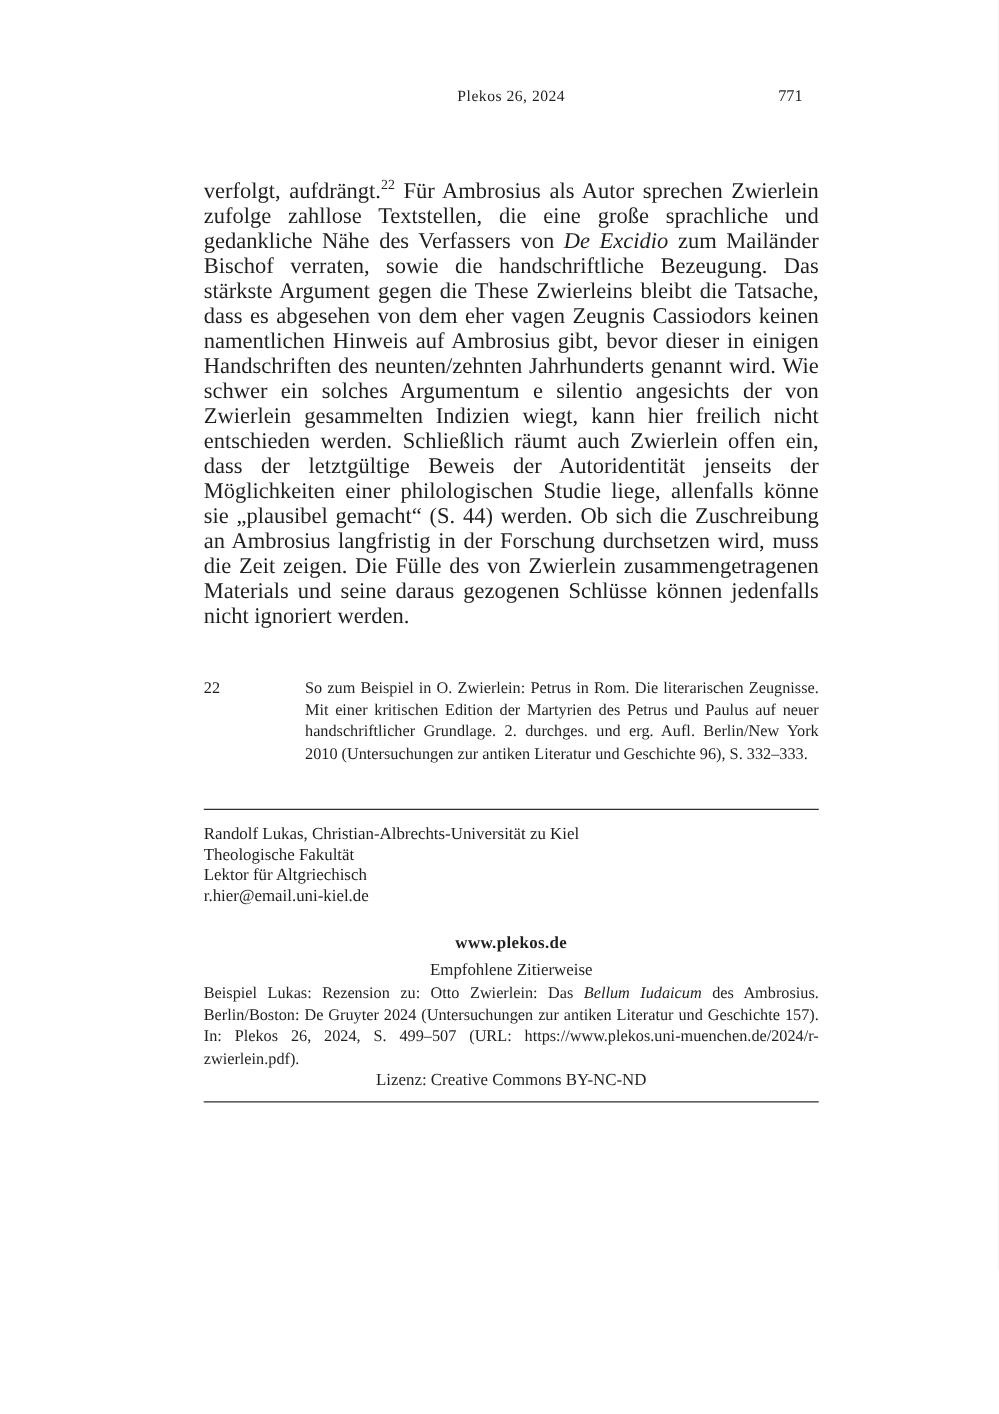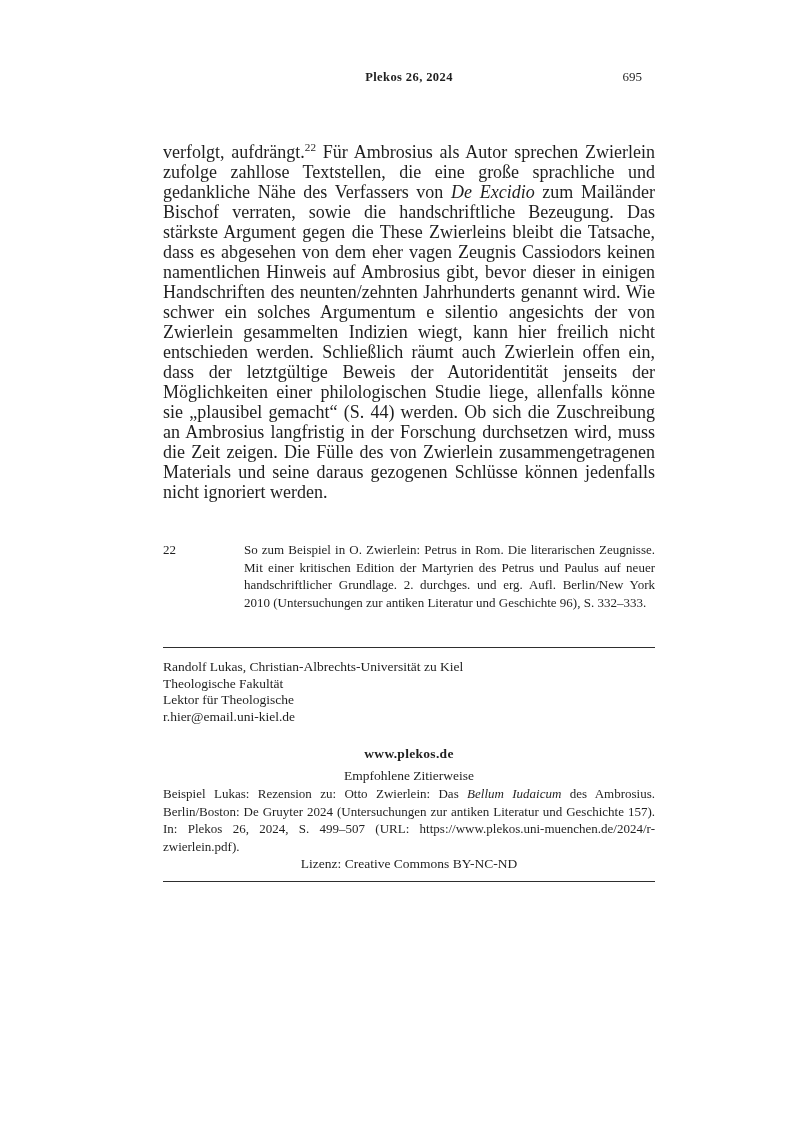--- a/index.html
+++ b/index.html
@@ -9,21 +9,21 @@
     height: 1131px;
     background: #ffffff;
     color: #1f1f1f;
     font-family: "Liberation Serif", "DejaVu Serif", serif;
     overflow: hidden;
   }
   .content-col { position: absolute; left: 163px; width: 492px; }
 
   
   .page-header { top: 70px; height: 18px; font-size: 12.5px; }
-  .journal-title { text-align: center; letter-spacing: 0.4px; font-weight: bold; }
+  .journal-title { text-align: center; letter-spacing: 0.4px; }
   .page-number { position: absolute; right: 13px; top: -1px; font-size: 13px; }
 
   
   .review-paragraph {
     top: 142px;
     font-size: 18px;
     line-height: 20px;
     text-align: justify;
     hyphens: none;
   }
@@ -60,36 +60,36 @@
   }
   .license-line { top: 856px; text-align: center; font-size: 13.5px; }
 </style>
 </head>
 <body>
 
 <div class="page">
 
   <div class="content-col page-header">
     <div class="journal-title">Plekos 26, 2024</div>
-    <div class="page-number">695</div>
+    <div class="page-number">771</div>
   </div>
 
   <div class="content-col review-paragraph"><span>verfolgt, aufdrängt.</span><sup>22</sup><span> Für Ambrosius als Autor sprechen Zwierlein zufolge zahllose Textstellen, die eine große sprachliche und gedankliche Nähe des Verfassers von </span><em>De Excidio</em><span> zum Mailänder Bischof verraten, sowie die handschriftliche Bezeugung. Das stärkste Argument gegen die These Zwierleins bleibt die Tatsache, dass es abgesehen von dem eher vagen Zeugnis Cassiodors keinen namentlichen Hinweis auf Ambrosius gibt, bevor dieser in einigen Handschriften des neunten/zehnten Jahrhunderts genannt wird. Wie schwer ein solches Argumentum e silentio angesichts der von Zwierlein gesammelten Indizien wiegt, kann hier freilich nicht entschieden werden. Schließlich räumt auch Zwierlein offen ein, dass der letztgültige Beweis der Autoridentität jenseits der Möglichkeiten einer philologischen Studie liege, allenfalls könne sie „plausibel gemacht“ (S. 44) werden. Ob sich die Zuschreibung an Ambrosius langfristig in der Forschung durchsetzen wird, muss die Zeit zeigen. Die Fülle des von Zwierlein zusammengetragenen Materials und seine daraus gezogenen Schlüsse können jedenfalls nicht ignoriert werden.</span></div>
 
   <div class="content-col footnote">
     <div class="footnote-number">22</div>
     <div class="footnote-text">So zum Beispiel in O. Zwierlein: Petrus in Rom. Die literarischen Zeugnisse. Mit einer kritischen Edition der Martyrien des Petrus und Paulus auf neuer handschriftlicher Grundlage. 2. durchges. und erg. Aufl. Berlin/New York 2010 (Untersuchungen zur antiken Literatur und Geschichte 96), S. 332–333.</div>
   </div>
 
   <div class="rule rule-author"></div>
 
   <div class="content-col author-block">
       <div>Randolf Lukas, Christian-Albrechts-Universität zu Kiel</div>
       <div>Theologische Fakultät</div>
-      <div>Lektor für Theologische</div>
+      <div>Lektor für Altgriechisch</div>
       <div>r.hier@email.uni-kiel.de</div>
     </div>
 
   <div class="content-col website-line">www.plekos.de</div>
 
   <div class="content-col citation-heading">Empfohlene Zitierweise</div>
 
   <div class="content-col recommended-citation"><span>Beispiel Lukas: Rezension zu: Otto Zwierlein: Das </span><em>Bellum Iudaicum</em><span> des Ambrosius. Berlin/Boston: De Gruyter 2024 (Untersuchungen zur antiken Literatur und Geschichte 157). In: Plekos 26, 2024, S. 499–507 (URL: https://www.plekos.uni-muenchen.de/2024/r-zwierlein.pdf).</span></div>
 
   <div class="content-col license-line">Lizenz: Creative Commons BY-NC-ND</div>

